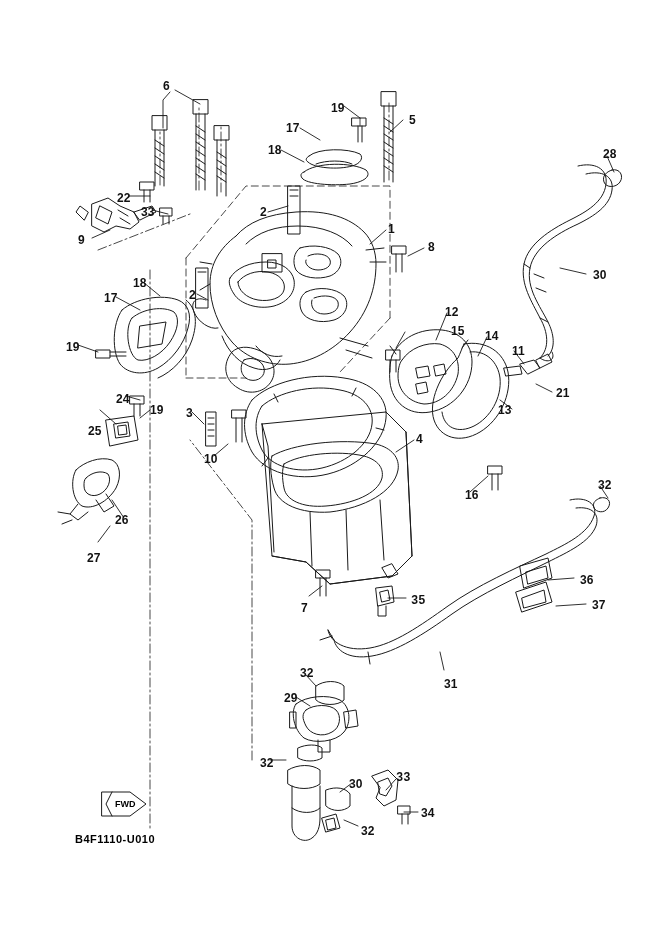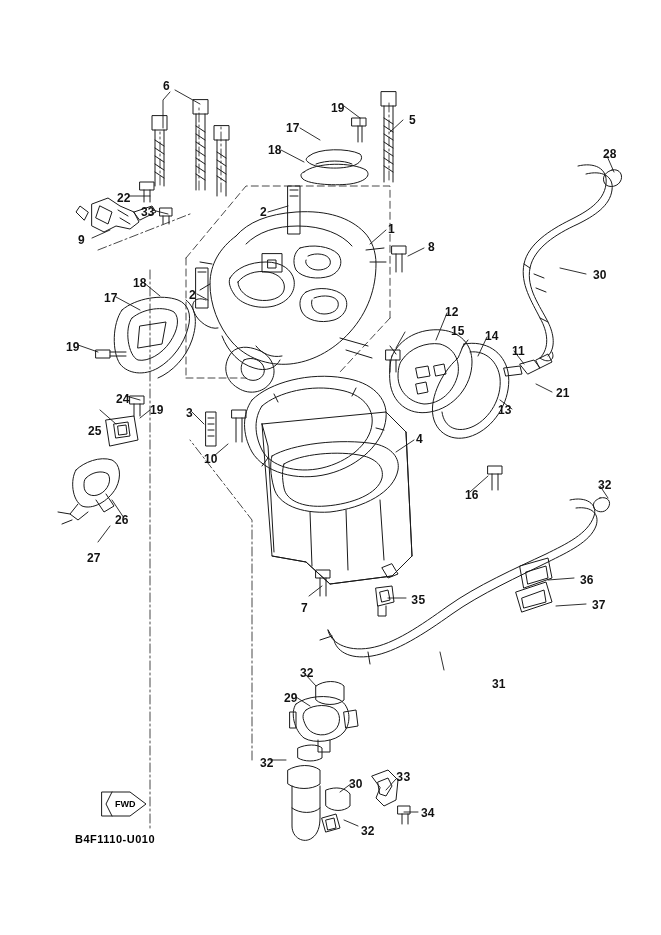--- a/index.html
+++ b/index.html
@@ -338,21 +338,21 @@
   <div class="callout" style="left:416px;top:432px;">4</div>
   <div class="callout" style="left:204px;top:452px;">10</div>
   <div class="callout" style="left:465px;top:488px;">16</div>
   <div class="callout" style="left:598px;top:478px;">32</div>
   <div class="callout" style="left:115px;top:513px;">26</div>
   <div class="callout" style="left:87px;top:537px;margin-top:14px;">27</div>
   <div class="callout" style="left:580px;top:573px;">36</div>
   <div class="callout" style="left:592px;top:598px;">37</div>
   <div class="callout" style="left:301px;top:601px;">7</div>
   <div class="callout" style="left:411px;top:594px;font-family:Liberation Mono, monospace;">35</div>
-  <div class="callout" style="left:444px;top:677px;margin-left:48px;">31</div>
+  <div class="callout" style="left:444px;top:677px;">31</div>
   <div class="callout" style="left:300px;top:666px;">32</div>
   <div class="callout" style="left:284px;top:691px;">29</div>
   <div class="callout" style="left:260px;top:756px;">32</div>
   <div class="callout" style="left:349px;top:777px;">30</div>
   <div class="callout" style="left:396px;top:771px;font-family:Liberation Mono, monospace;">33</div>
   <div class="callout" style="left:421px;top:806px;">34</div>
   <div class="callout" style="left:361px;top:824px;">32</div>
 
   <div class="fwd-label" style="left:115px;top:799px;">FWD</div>
   <div class="partcode">B4F1110-U010</div>

